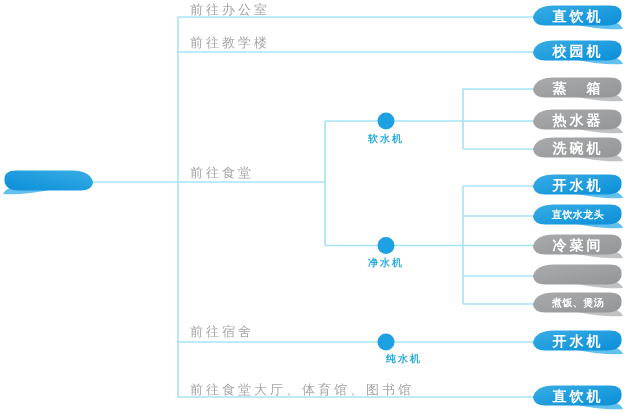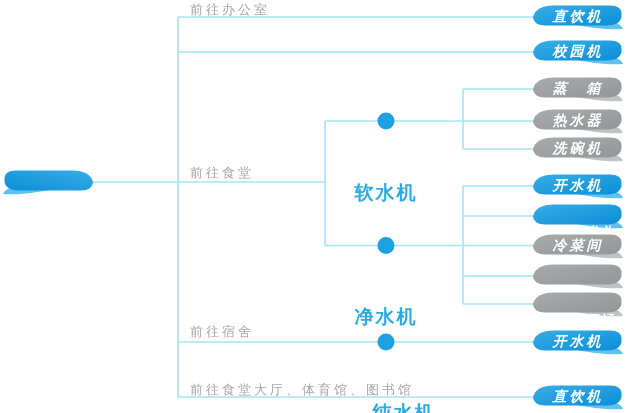--- a/index.html
+++ b/index.html
@@ -4,45 +4,44 @@
 <style>
   html,body{margin:0;padding:0;background:#ffffff;}
   .stage{
     position:relative;width:626px;height:413px;background:#ffffff;overflow:hidden;
     font-family:"Liberation Sans","DejaVu Sans",sans-serif;
   }
   .wires{position:absolute;left:0;top:0;width:626px;height:413px;}
   .wires line{stroke:var(--line,#a5e3f7);stroke-width:1.6;}
   .wires circle{fill:var(--node-circle,#1da1e3);}
 
-  .box{position:absolute;width:90px;height:26px;font-style:italic;}
+  .box{position:absolute;width:90px;height:26px;}
   .box .shape{position:absolute;left:0;top:0;width:100%;height:100%;overflow:visible;}
   .box.flip .shape{transform:scaleX(-1);}
   .box.blue .body{fill:url(#gradBlue);}
   .box.blue .tail{fill:var(--box-blue-tail,#62c1ec);}
   .box.gray .body{fill:url(#gradGray);}
   .box.gray .tail{fill:var(--box-gray-tail,#c0c1c2);}
   .box-label{
     position:absolute;left:0;right:0;top:3px;height:20px;line-height:20px;
     text-align:center;color:var(--box-text,#ffffff);font-size:14px;font-weight:bold;
     letter-spacing:3px;white-space:nowrap;
   }
-  .box-label.long{font-size:14px;letter-spacing:0.5px;margin-top:17px;}
+  .box-label.long{font-size:10px;letter-spacing:0.5px;}
   .box.root{left:3px;top:167.5px;}
   .box.root .box-label{font-size:16px;letter-spacing:3px;top:2px;}
 
   .branch-label{
     position:absolute;left:190px;color:var(--branch-text,#a6a6a6);
     font-size:13px;letter-spacing:3px;white-space:nowrap;
   }
   .node-label{
     position:absolute;width:124px;text-align:center;
-    color:var(--node-text,#2aabe3);font-size:19px;font-weight:bold;letter-spacing:2px;
+    color:var(--node-text,#2aabe3);font-size:10px;font-weight:bold;letter-spacing:2px;
     white-space:nowrap;
-    margin-top:48px;
   }
 </style>
 </head>
 <body>
 
 <div class="stage">
 
   <svg class="wires">
     <defs>
       <linearGradient id="gradBlue" x1="0" y1="0" x2="1" y2="1">
@@ -77,20 +76,21 @@
   </svg>
 
   <div class="box blue root flip">
     <svg class="shape" viewBox="0 0 90 26" preserveAspectRatio="none">
       <path class="tail" d="M35,20 C60,26 80,27 90,26 C88,21 82,18.5 74,18.5 L45,18.5 Z"></path>
       <path class="body" d="M0,14.5 C1.5,6.5 9,2.5 21,2.5 L77,2.5 C84.5,2.5 88.5,5.5 88.5,10.5 L88.5,12.5 C88.5,18.5 83.5,22.5 74,22.5 L12,22.5 C5,22.5 0.8,19.5 0,14.5 Z"></path>
     </svg>
   </div>
 
   <span class="branch-label" style="top:1px">前往办公室</span>
+  <span class="branch-label" style="top:34px">前往教学楼</span>
   <span class="branch-label" style="top:323px">前往宿舍</span>
   <span class="branch-label" style="top:164px">前往食堂</span>
   <span class="branch-label" style="top:381px">前往食堂大厅、体育馆、图书馆</span>
 
   <span class="node-label" style="left:324px;top:132px">软水机</span>
   <span class="node-label" style="left:324px;top:256px">净水机</span>
   <span class="node-label" style="left:342px;top:352px">纯水机</span>
 
   <div class="box blue" style="left:533px;top:2.5px">
     <svg class="shape" viewBox="0 0 90 26" preserveAspectRatio="none">

